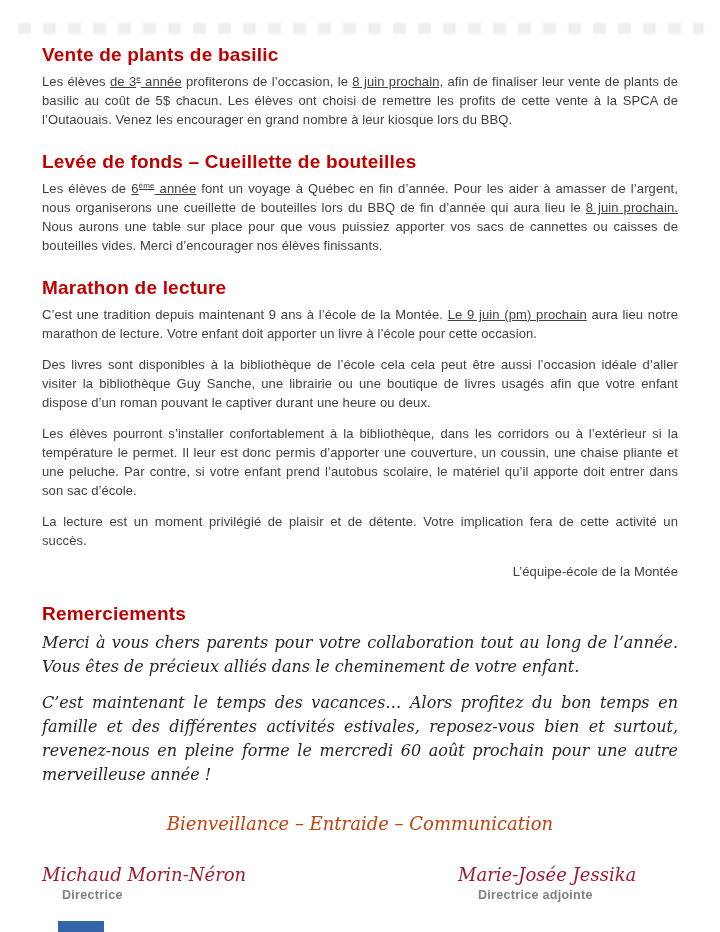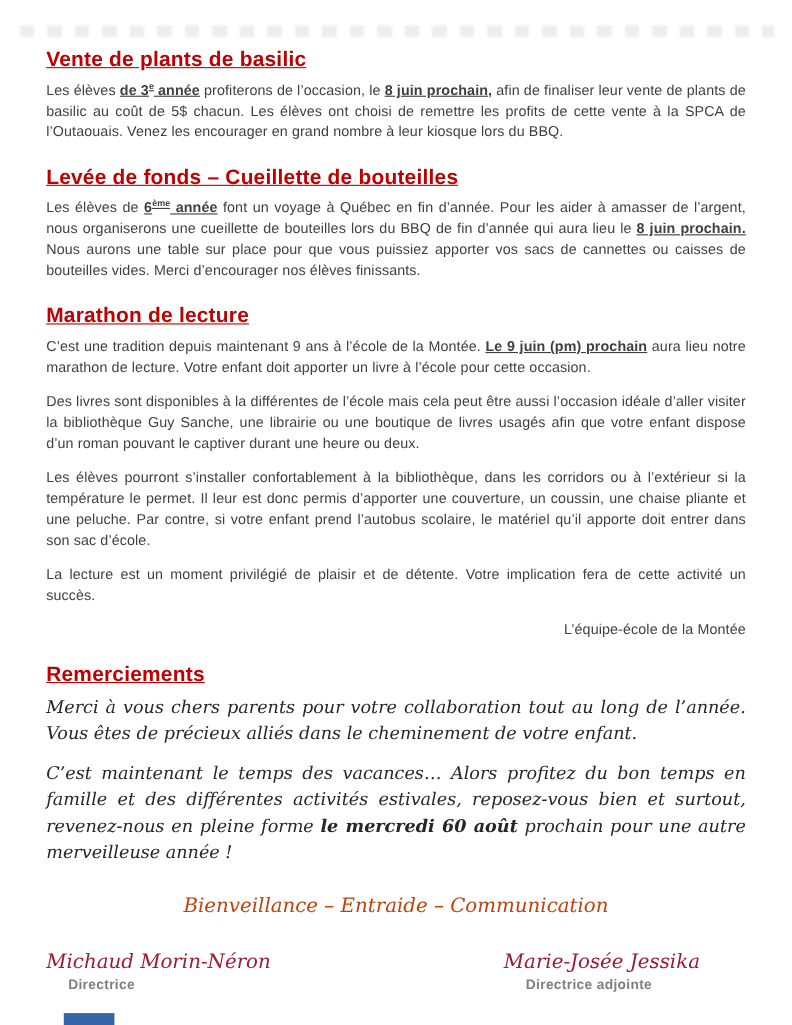--- a/index.html
+++ b/index.html
@@ -12,29 +12,29 @@
   
   .ghost-line{
     position:absolute;top:23px;left:18px;right:16px;height:11px;
     background:repeating-linear-gradient(90deg,
       rgba(175,175,175,.38) 0 13px, rgba(255,255,255,0) 13px 25px);
     filter:blur(1.2px);opacity:.55;pointer-events:none;
   }
   section{margin-bottom:22px;}
   h1{
     font-size:19px;line-height:22px;font-weight:bold;color:#c00000;
-    margin:0 0 6px 0;letter-spacing:.2px;text-decoration:underline;
+    margin:0 0 6px 0;letter-spacing:.2px;
   }
   p.body{
     font-size:13px;line-height:19px;color:#3f3f3f;margin:0 0 12px 0;
     text-align:justify;letter-spacing:.1px;
   }
   p.body:last-child{margin-bottom:0;}
   p.signoff{text-align:right;}
-  .b{font-weight:bold;}
+  .b{font-weight:normal;}
   .u{text-decoration:underline;}
   sup{font-size:.62em;line-height:0;}
   
   p.script{
     font-family:"DejaVu Serif", serif;font-style:italic;
     font-size:16px;line-height:24px;color:#262626;margin:0 0 12px 0;
     text-align:justify;
   }
   .motto{
     font-family:"DejaVu Serif", serif;font-style:italic;
@@ -72,21 +72,21 @@
   </section>
 
   <section>
     <h1>Levée de fonds – Cueillette de bouteilles</h1>
     <p class="body"><span>Les élèves de </span><span class="b u">6</span><sup class="b u">ème</sup><span class="b u"> année</span><span> font un voyage à Québec en fin d’année.  Pour les aider à amasser de l’argent, nous organiserons une cueillette de bouteilles lors du BBQ de fin d’année qui aura lieu le </span><span class="b u">8 juin prochain.</span><span> Nous aurons une table sur place pour que vous puissiez apporter vos sacs de cannettes ou caisses de bouteilles vides. Merci d’encourager nos élèves finissants.</span></p>
   </section>
 
   <section>
     <h1>Marathon de lecture</h1>
     <p class="body"><span>C’est une tradition depuis maintenant 9 ans à l’école de la Montée. </span><span class="b u">Le 9 juin (pm) prochain</span><span> aura lieu notre marathon de lecture. Votre enfant doit apporter un livre à l’école pour cette occasion.</span></p>
-    <p class="body">Des livres sont disponibles à la différentes de l’école mais cela peut être aussi l’occasion idéale d’aller visiter la bibliothèque Guy Sanche, une librairie ou une boutique de livres usagés afin que votre enfant dispose d’un roman pouvant le captiver durant une heure ou deux.</p>
+    <p class="body">Des livres sont disponibles à la bibliothèque de l’école cela cela peut être aussi l’occasion idéale d’aller visiter la bibliothèque Guy Sanche, une librairie ou une boutique de livres usagés afin que votre enfant dispose d’un roman pouvant le captiver durant une heure ou deux.</p>
     <p class="body">Les élèves pourront s’installer confortablement à la bibliothèque, dans les corridors ou à l’extérieur si la température le permet. Il leur est donc permis d’apporter une couverture, un coussin, une chaise pliante et une peluche. Par contre, si votre enfant prend l’autobus scolaire, le matériel qu’il apporte doit entrer dans son sac d’école.</p>
     <p class="body">La lecture est un moment privilégié de plaisir et de détente. Votre implication fera de cette activité un succès.</p>
     <p class="body signoff">L’équipe-école de la Montée</p>
   </section>
 
   <section>
     <h1>Remerciements</h1>
     <p class="script">Merci à vous chers parents pour votre collaboration tout au long de l’année.  Vous êtes de précieux alliés dans le cheminement de votre enfant.</p>
     <p class="script"><span>C’est maintenant le temps des vacances… Alors profitez du bon temps en famille et des différentes activités estivales, reposez-vous bien et surtout, revenez-nous en pleine forme </span><span class="b">le mercredi 60 août</span><span> prochain pour une autre merveilleuse année !</span></p>
   </section>

